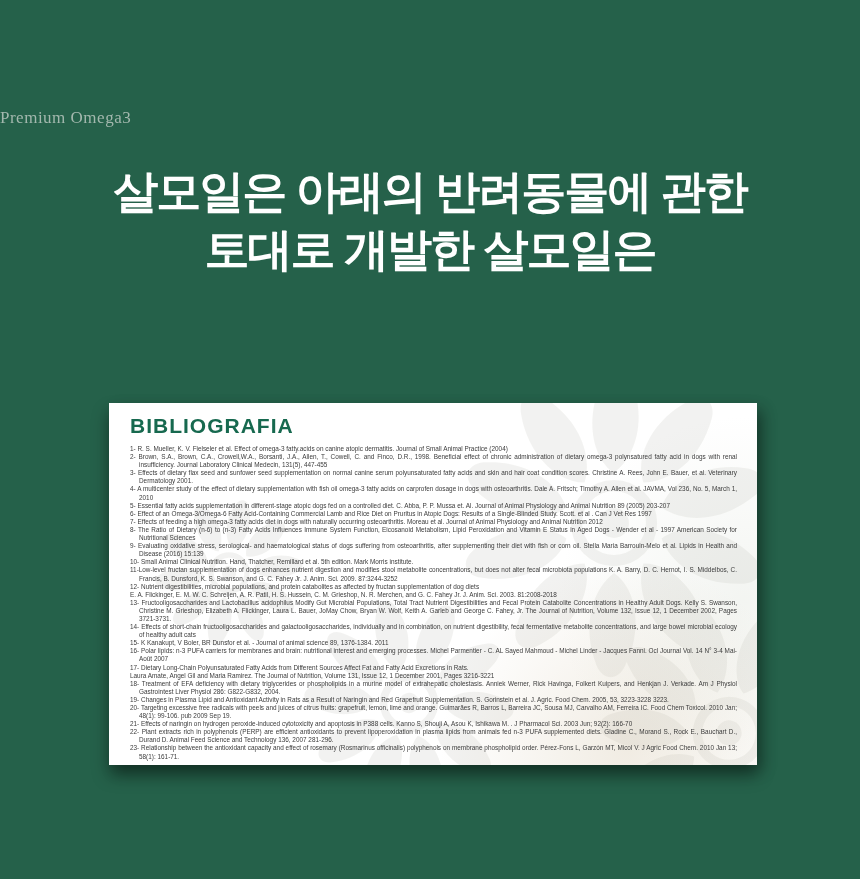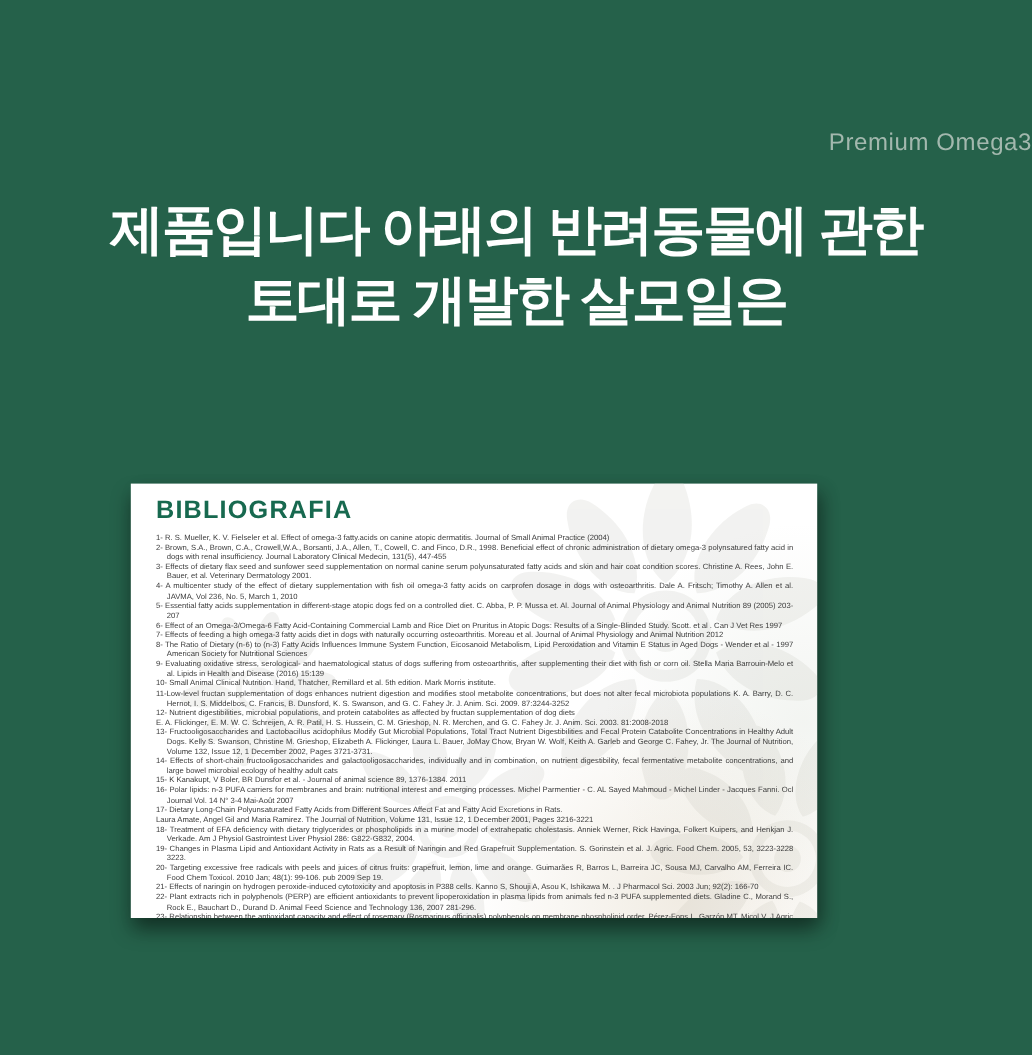--- a/index.html
+++ b/index.html
@@ -14,40 +14,41 @@
   html,body{width:860px;height:879px;}
   body{
     position:relative;
     background:var(--bg);
     font-family:"Liberation Sans", sans-serif;
     overflow:hidden;
   }
   .brand{
     position:absolute;
     top:108px;left:0;width:100%;
-    text-align:right;
-    font-size:20px;
+    text-align:left;
+    font-size:17px;
     letter-spacing:.5px;
     color:var(--brand);
+    font-family:Liberation Serif, serif;
   }
   .title{
     position:absolute;
     top:163px;left:0;width:100%;
     text-align:center;
     color:#ffffff;
     font-size:45px;
     line-height:58px;
     font-weight:800;
     letter-spacing:-2px;
   }
   .title span{display:block;}
   .card{
     position:absolute;
     top:403px;left:109px;
-    width:572px;height:362px;
+    width:648px;height:362px;
     background:var(--card);
     box-shadow:0 10px 16px rgba(0,0,0,.38), 6px 6px 14px rgba(0,0,0,.22);
     padding:11px 20px 10px 21px;
     overflow:hidden;
   }
   .card::after{
     content:"";
     position:absolute;inset:0;
     pointer-events:none;
     background:
@@ -83,21 +84,21 @@
     text-indent:0;
     margin-left:-9px;
   }
 </style>
 </head>
 <body>
 
 <div class="brand">Premium Omega3</div>
 
 <div class="title">
-  <span>제품입니다 아래의 반려동물에 관한</span>
+  <span>살모일은 아래의 반려동물에 관한</span>
   <span>토대로 개발한 살모일은</span>
 </div>
 
 <div class="card">
   <svg class="wm" viewBox="0 0 648 362" aria-hidden="true">
     <defs>
       <path id="leaf" d="M0,-40 C16,-52 27,-80 14,-114 C9,-126 -3,-127 -9,-114 C-23,-87 -19,-53 0,-40 Z"></path>
       <g id="motif" fill="#ebebe8">
         <use href="#leaf" transform="rotate(0)"></use>
         <use href="#leaf" transform="rotate(36)"></use>

